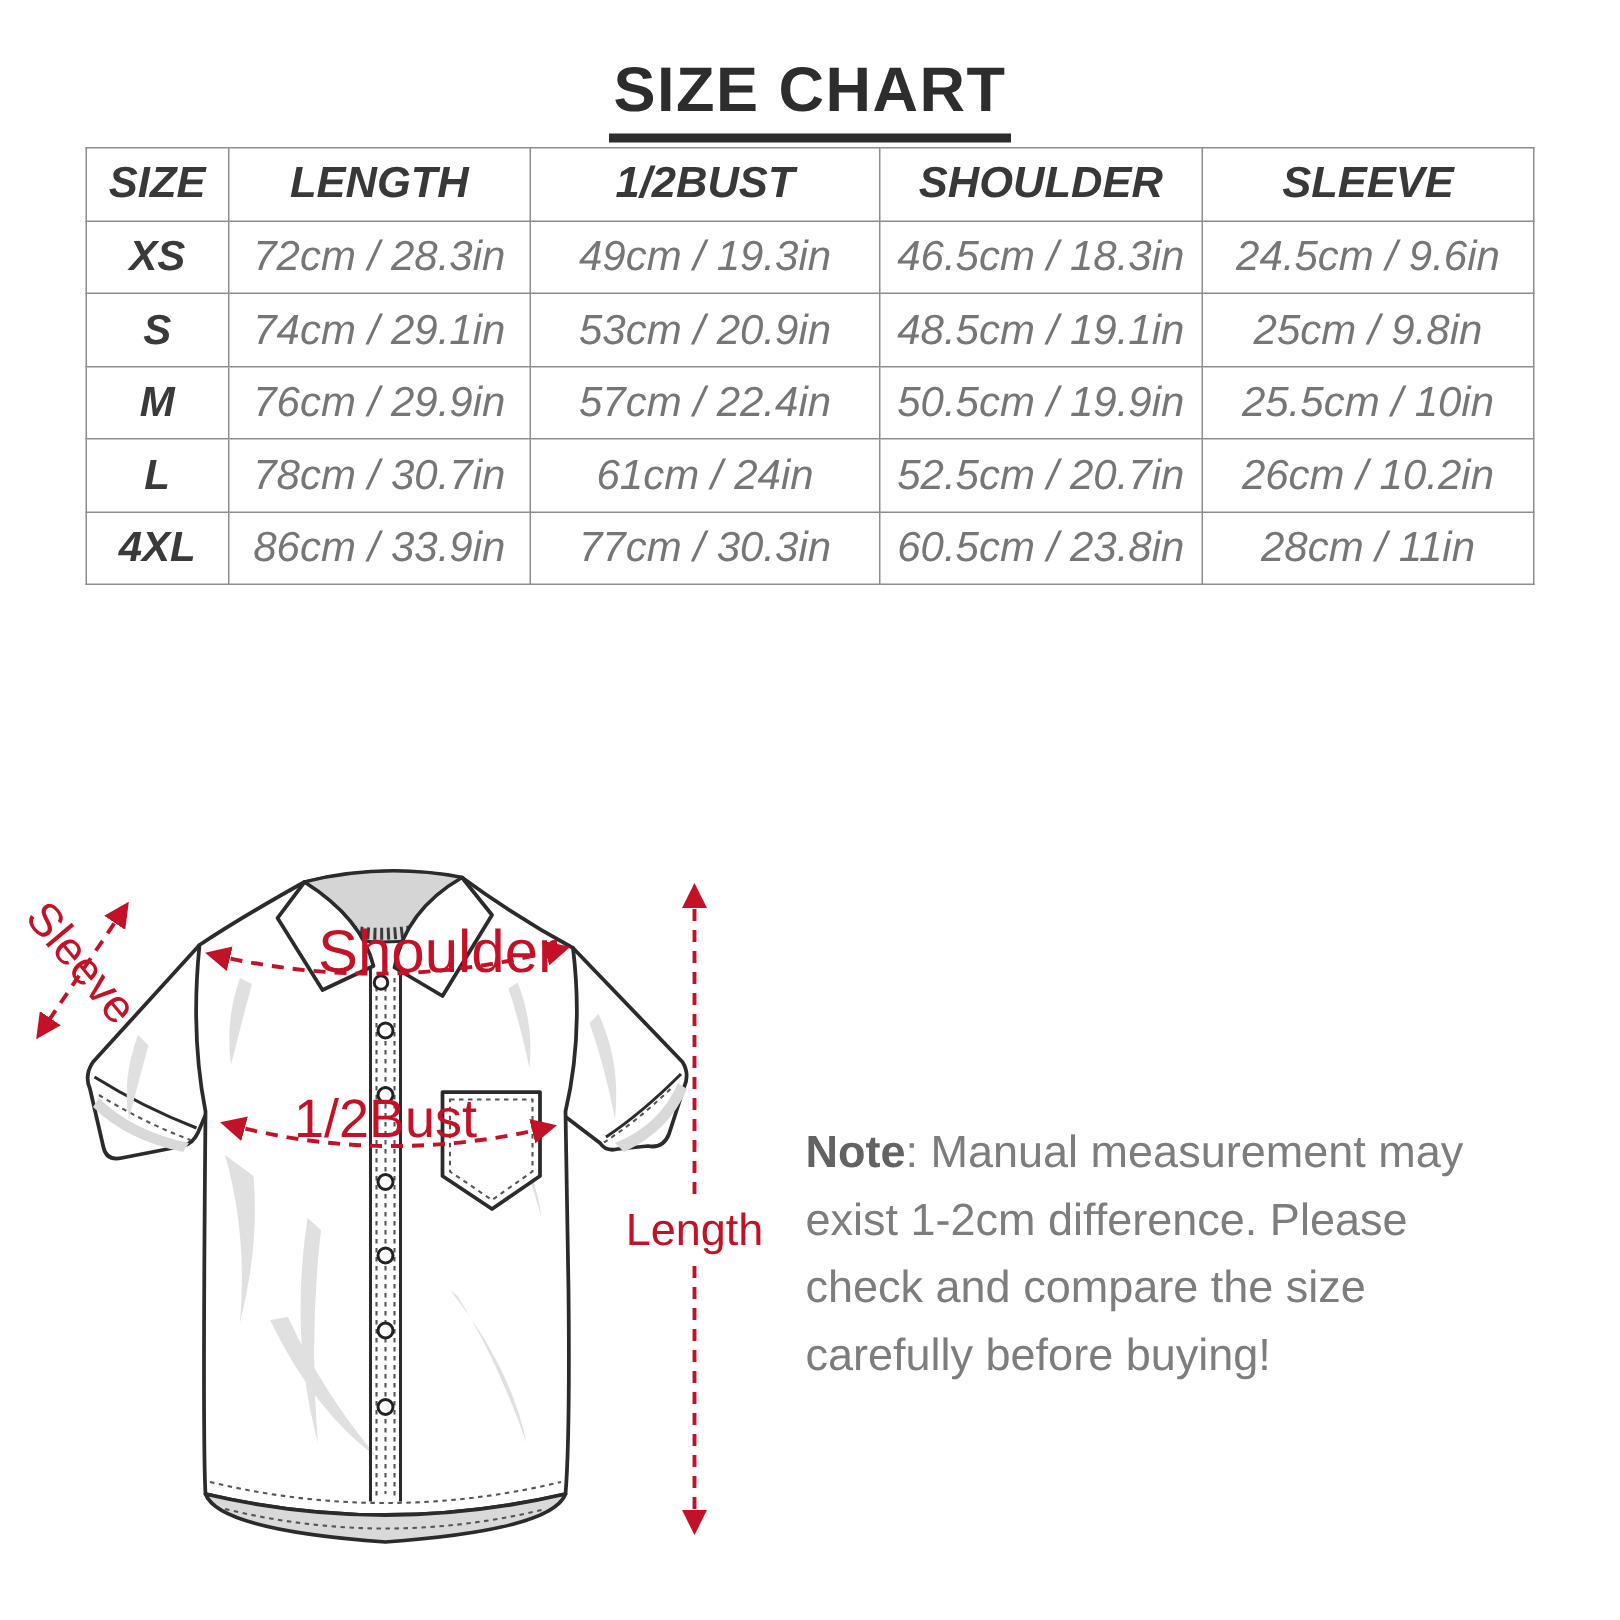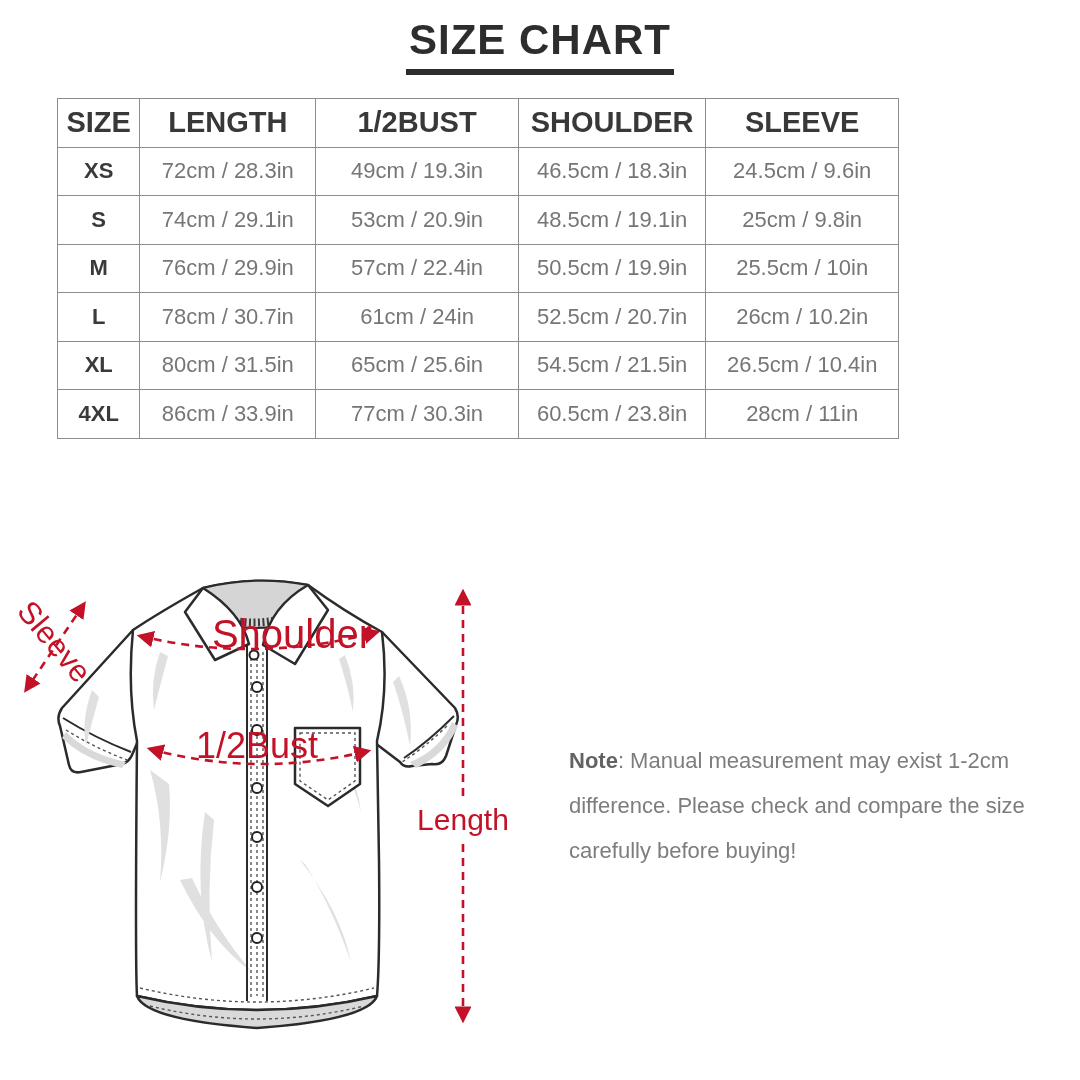--- a/index.html
+++ b/index.html
@@ -2,38 +2,38 @@
 <html style="--accent: #c31228;"><head>
 <meta charset="utf-8">
 <style>
   html,body{margin:0;padding:0;background:#fff;}
   #stage{
     position:relative;width:1080px;height:1080px;background:#ffffff;
     font-family:"Liberation Sans","DejaVu Sans",sans-serif;overflow:hidden;
   }
   
   .title{
-    position:absolute;top:16px;left:50%;transform:translateX(-50%);
+    position:absolute;top:36px;left:50%;transform:translateX(-50%);
     font-size:42px;font-weight:bold;color:#2d2d2d;letter-spacing:1px;
     border-bottom:6px solid #2d2d2d;padding:0 3px 5px 3px;white-space:nowrap;
   }
   
-  .table-wrap{position:absolute;left:57px;top:98px;width:842px;}
+  .table-wrap{position:absolute;left:57px;top:98px;width:966px;font-style:italic;}
   table.size-table{width:100%;border-collapse:collapse;table-layout:fixed;}
   .size-table th,.size-table td{
     border:1.5px solid #8d8d8d;height:47.5px;text-align:center;vertical-align:middle;
     padding:0;white-space:nowrap;overflow:hidden;
   }
   .size-table th{font-size:29px;font-weight:bold;color:#383838;}
-  .size-table td{font-size:22px;color:#767676;}
+  .size-table td{font-size:28px;color:#767676;}
   .size-table td:first-child{font-weight:bold;color:#3a3a3a;}
   
   .note{
     position:absolute;left:537px;top:716px;width:482px;
-    font-size:22px;line-height:45px;color:#7d7d7d;margin-left:32px;
+    font-size:30px;line-height:45px;color:#7d7d7d;
   }
   .note b{color:#636363;}
   
   .shirt-svg{position:absolute;left:0;top:560px;width:520px;height:520px;}
   .outline{fill:#ffffff;stroke:#2b2b2b;stroke-width:2.5;stroke-linejoin:round;}
   .seam{fill:none;stroke:#2b2b2b;stroke-width:2;stroke-linejoin:round;}
   .stitch{fill:none;stroke:#555;stroke-width:1.4;stroke-dasharray:3 3;}
   .crease{fill:#e0e0e0;stroke:none;}
   .grayfill{fill:#d9d9d9;}
   .red-line{fill:none;stroke:var(--accent,#c31228);stroke-width:2.6;stroke-dasharray:8 6;}
@@ -86,27 +86,20 @@
             <td>57cm / 22.4in</td>
             <td>50.5cm / 19.9in</td>
             <td>25.5cm / 10in</td>
           </tr>
           <tr>
             <td>L</td>
             <td>78cm / 30.7in</td>
             <td>61cm / 24in</td>
             <td>52.5cm / 20.7in</td>
             <td>26cm / 10.2in</td>
-          </tr>
-          <tr>
-            <td>XL</td>
-            <td>80cm / 31.5in</td>
-            <td>65cm / 25.6in</td>
-            <td>54.5cm / 21.5in</td>
-            <td>26.5cm / 10.4in</td>
           </tr>
           <tr>
             <td>4XL</td>
             <td>86cm / 33.9in</td>
             <td>77cm / 30.3in</td>
             <td>60.5cm / 23.8in</td>
             <td>28cm / 11in</td>
           </tr>
         </tbody>
     </table>

